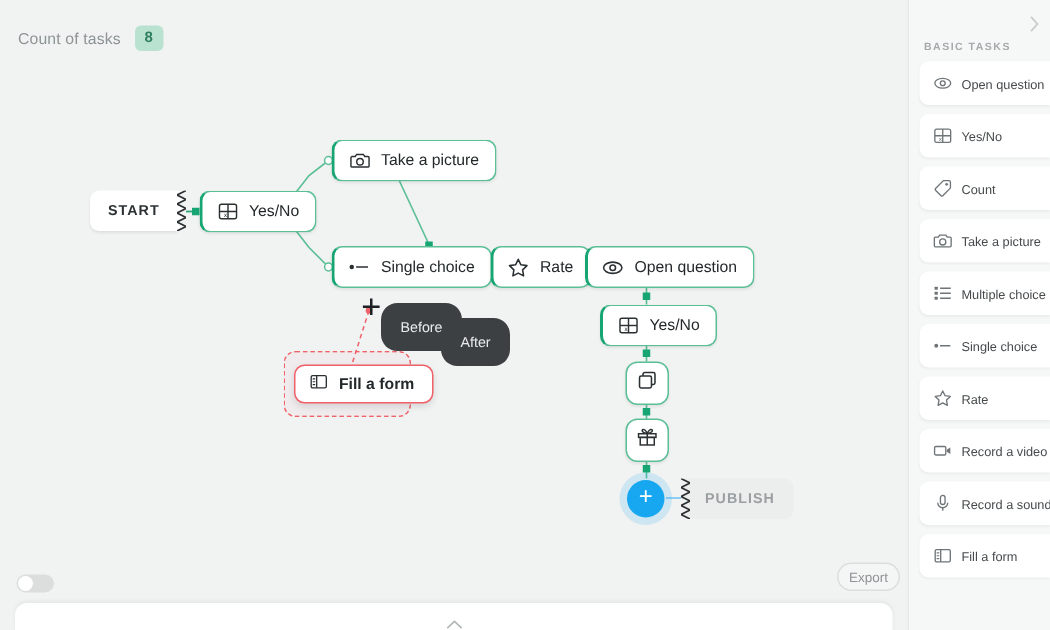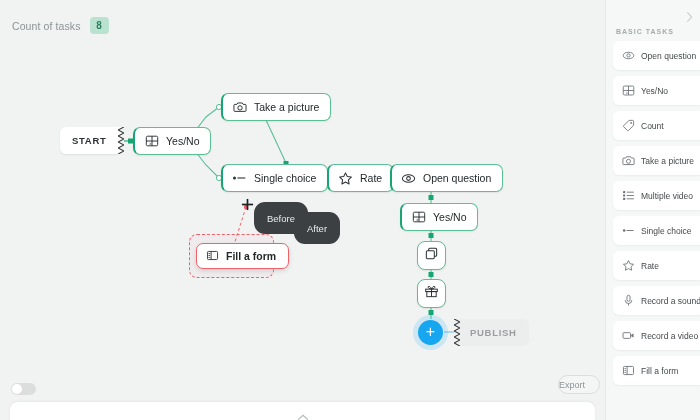--- a/index.html
+++ b/index.html
@@ -97,21 +97,21 @@
 
   
   .toggle {
     position: absolute; left: 11px; top: 383px; width: 25px; height: 12px;
     background: #dcdede; border-radius: 7px;
   }
   .toggle i { position: absolute; left: 1px; top: 1px; width: 10px; height: 10px; background: #fff; border-radius: 50%; }
   .export-btn {
     position: absolute; left: 558px; top: 375px; width: 42px; height: 19px;
     border: 1px solid #dcdede; border-radius: 10px; background: #f4f5f5;
-    color: #8d9496; font-size: 9px; display: flex; align-items: center; justify-content: flex-start;
+    color: #8d9496; font-size: 9px; display: flex; align-items: center; justify-content: center;
   }
   .bottom-panel {
     position: absolute; left: 10px; top: 402px; width: 585px; height: 20px;
     background: #fff; border-radius: 8px 8px 0 0; box-shadow: 0 -1px 3px rgba(0,0,0,.05);
   }
   .bottom-panel .chev {
     position: absolute; left: 50%; top: 5px; transform: translateX(-50%);
     color: #b2b7b8;
   }
 
@@ -390,21 +390,21 @@
         <span class="ico">
           <svg width="13" height="13" viewBox="0 0 16 16">
               <rect x="1.3" y="2.6" width="2.6" height="2.6" rx=".5" fill="#6e7477"></rect>
               <rect x="1.3" y="6.7" width="2.6" height="2.6" rx=".5" fill="#6e7477"></rect>
               <rect x="1.3" y="10.8" width="2.6" height="2.6" rx=".5" fill="#6e7477"></rect>
               <line x1="5.8" y1="3.9" x2="14.6" y2="3.9" stroke="#6e7477" stroke-width="1.1"></line>
               <line x1="5.8" y1="8" x2="14.6" y2="8" stroke="#6e7477" stroke-width="1.1"></line>
               <line x1="5.8" y1="12.1" x2="14.6" y2="12.1" stroke="#6e7477" stroke-width="1.1"></line>
             </svg>
         </span>
-        <span>Multiple video</span>
+        <span>Multiple choice</span>
       </div>
 
       <div class="task-card">
         <span class="ico">
           <svg width="14" height="13" viewBox="0 0 18 16">
               <circle cx="3" cy="8" r="1.8" fill="#6e7477"></circle>
               <line x1="6.5" y1="8" x2="16" y2="8" stroke="#6e7477" stroke-width="1.3"></line>
             </svg>
         </span>
         <span>Single choice</span>
@@ -415,36 +415,36 @@
           <svg width="13" height="13" viewBox="0 0 16 16">
               <path d="M8 2l1.9 3.9 4.3.6-3.1 3 .7 4.3L8 11.8 4.2 13.8l.7-4.3-3.1-3 4.3-.6z" fill="none" stroke="#6e7477" stroke-width="1.1" stroke-linejoin="round"></path>
             </svg>
         </span>
         <span>Rate</span>
       </div>
 
       <div class="task-card">
         <span class="ico">
           <svg width="13" height="13" viewBox="0 0 16 16">
+              <rect x="1.3" y="4.5" width="9.2" height="7" rx="1.1" fill="none" stroke="#6e7477" stroke-width="1.1"></rect>
+              <path d="M11.3 7.2l2.9-1.8v5.2l-2.9-1.8z" fill="#6e7477"></path>
+            </svg>
+        </span>
+        <span>Record a video</span>
+      </div>
+
+      <div class="task-card">
+        <span class="ico">
+          <svg width="13" height="13" viewBox="0 0 16 16">
               <rect x="6.1" y="1.6" width="3.8" height="7.4" rx="1.9" fill="none" stroke="#6e7477" stroke-width="1.1"></rect>
               <path d="M3.9 7.6a4.1 4.1 0 0 0 8.2 0" fill="none" stroke="#6e7477" stroke-width="1.1"></path>
               <line x1="8" y1="11.7" x2="8" y2="14.2" stroke="#6e7477" stroke-width="1.1"></line>
             </svg>
         </span>
         <span>Record a sound</span>
-      </div>
-
-      <div class="task-card">
-        <span class="ico">
-          <svg width="13" height="13" viewBox="0 0 16 16">
-              <rect x="1.3" y="4.5" width="9.2" height="7" rx="1.1" fill="none" stroke="#6e7477" stroke-width="1.1"></rect>
-              <path d="M11.3 7.2l2.9-1.8v5.2l-2.9-1.8z" fill="#6e7477"></path>
-            </svg>
-        </span>
-        <span>Record a video</span>
       </div>
 
       <div class="task-card">
         <span class="ico">
           <svg width="13" height="13" viewBox="0 0 16 16">
               <rect x="1.8" y="3" width="12.4" height="10" rx="1.2" fill="none" stroke="#6e7477" stroke-width="1.1"></rect>
               <line x1="6.3" y1="3" x2="6.3" y2="13" stroke="#6e7477" stroke-width="1.1"></line>
               <line x1="3" y1="5.6" x2="5.1" y2="5.6" stroke="#6e7477" stroke-width="1"></line>
               <line x1="3" y1="8" x2="5.1" y2="8" stroke="#6e7477" stroke-width="1"></line>
               <line x1="3" y1="10.4" x2="5.1" y2="10.4" stroke="#6e7477" stroke-width="1"></line>

